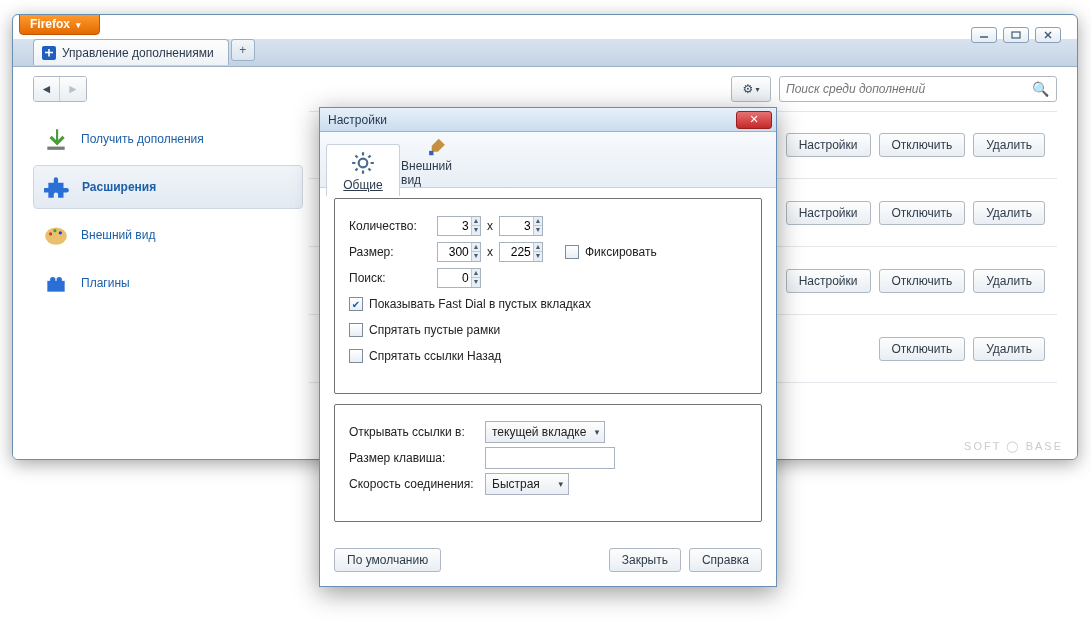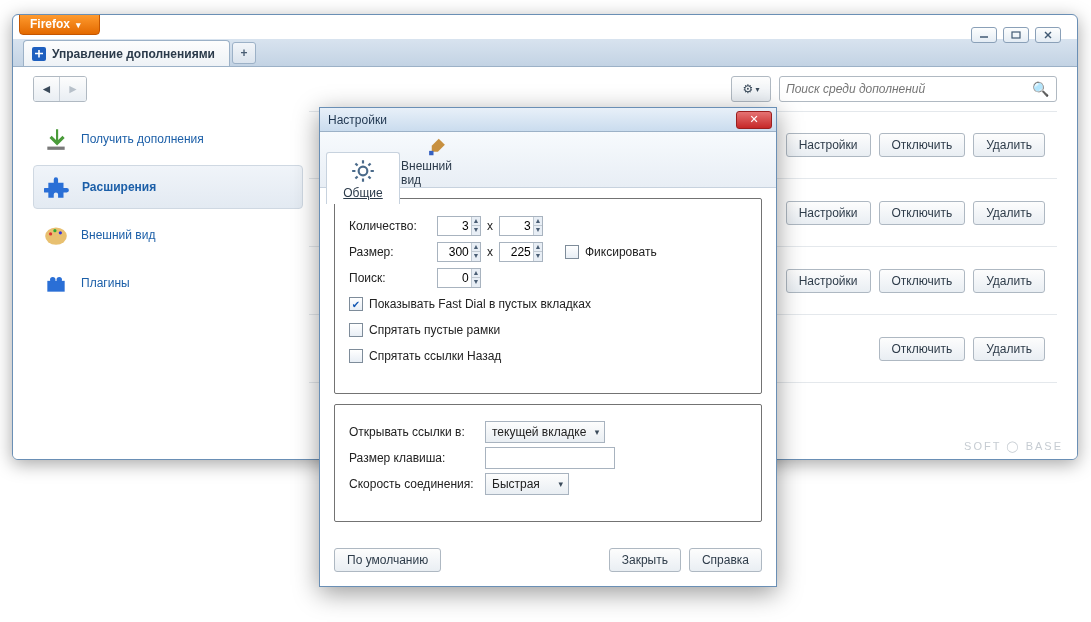--- a/index.html
+++ b/index.html
@@ -7,21 +7,21 @@
 
 
 .window { position: absolute; top: 14px; left: 12px; width: 1066px; height: 446px; background: #fff; border: 1px solid #6a8fb5; border-radius: 6px; box-shadow: 0 4px 18px rgba(0,0,0,.35); overflow: hidden; }
 .titlebar { height: 24px; background: transparent; position: relative; }
 .firefox-btn { position: absolute; top: -1px; left: 6px; height: 21px; padding: 0 18px 0 10px; background: linear-gradient(#ff9a2e,#e36a00); color: #fff; font-weight: 600; border: 1px solid #c55600; border-radius: 0 0 4px 4px; line-height: 19px; }
 .firefox-btn::after { content: "▾"; margin-left: 6px; font-size: 9px; }
 .win-ctrls { position: absolute; top: 12px; right: 16px; display: flex; gap: 6px; }
 .win-ctrl { width: 26px; height: 16px; border: 1px solid #8aa0b8; border-radius: 3px; background: linear-gradient(#fdfefe,#e4ecf4); display: flex; align-items: center; justify-content: center; color: #425a74; font-size: 10px; }
 .win-ctrl svg { width: 10px; height: 8px; }
 
-.tabstrip { height: 28px; background: linear-gradient(#d8e3ef,#c3d3e4); border-bottom: 1px solid #9cb1c7; display: flex; align-items: flex-end; padding-left: 10px; gap: 2px; font-weight: bold; }
+.tabstrip { height: 28px; background: linear-gradient(#d8e3ef,#c3d3e4); border-bottom: 1px solid #9cb1c7; display: flex; align-items: flex-start; padding-left: 20px; gap: 2px; }
 .tab { height: 26px; padding: 0 14px 0 8px; background: linear-gradient(#fdfdfd,#eef2f6); border: 1px solid #9cb1c7; border-bottom: none; border-radius: 4px 4px 0 0; display: flex; align-items: center; gap: 6px; font-size: 12px; color: #2b3a4a; }
 .tab-icon { width: 14px; height: 14px; background: #1e5fbf; border-radius: 2px; position: relative; }
 .tab-icon::after { content: ""; position: absolute; inset: 3px; background: #fff; clip-path: polygon(40% 0,60% 0,60% 40%,100% 40%,100% 60%,60% 60%,60% 100%,40% 100%,40% 60%,0 60%,0 40%,40% 40%); transform: rotate(0); }
 .newtab { width: 24px; height: 22px; background: linear-gradient(#f2f5f9,#dbe4ee); border: 1px solid #9cb1c7; border-radius: 3px; display: flex; align-items: center; justify-content: center; color: #4a5e74; margin-bottom: 2px; }
 
 .content { position: absolute; top: 52px; left: 0; right: 0; bottom: 0; background: #fff; }
 
 .navrow { display: flex; align-items: center; height: 44px; padding: 0 20px; gap: 8px; }
 .backfwd { display: flex; border: 1px solid #b0b9c2; border-radius: 3px; overflow: hidden; }
 .backfwd button { width: 26px; height: 24px; background: linear-gradient(#fdfdfd,#e9eef3); border: none; border-right: 1px solid #c6ced6; color: #3a4a5a; }
@@ -43,21 +43,21 @@
 .addon-row:first-child { border-top: 1px solid #e4e8ec; }
 .btn { height: 24px; padding: 0 12px; background: linear-gradient(#fdfdfd,#e9eef3); border: 1px solid #aeb8c2; border-radius: 3px; color: #2e3c4a; }
 
 
 .dialog { position: absolute; top: 107px; left: 319px; width: 458px; background: #fff; border: 1px solid #6a8fb5; box-shadow: 0 6px 24px rgba(0,0,0,.4); }
 .dlg-title { height: 24px; background: linear-gradient(#e8f0f9,#cadcee); border-bottom: 1px solid #9cb1c7; display: flex; align-items: center; padding: 0 4px 0 8px; color: #1f3650; }
 .dlg-title .spacer { flex: 1; }
 .dlg-close { width: 36px; height: 18px; background: linear-gradient(#e57373,#c62828); border: 1px solid #9a1f1f; border-radius: 3px; color: #fff; display: flex; align-items: center; justify-content: center; font-size: 11px; }
 .dlg-tabs { height: 56px; background: linear-gradient(#f7fafd,#e8eef5); border-bottom: 1px solid #c7d2de; display: flex; align-items: flex-end; padding: 0 6px; }
 .dlg-tab { width: 74px; height: 52px; display: flex; flex-direction: column; align-items: center; justify-content: center; gap: 2px; font-size: 11px; color: #2b3a4a; border: 1px solid transparent; border-bottom: none; border-radius: 3px 3px 0 0; }
-.dlg-tab.active { background: #fff; border-color: #c7d2de; position: relative; top: 17px; text-decoration: underline; }
+.dlg-tab.active { background: #fff; border-color: #c7d2de; position: relative; top: 9px; text-decoration: underline; }
 .dlg-tab svg { width: 26px; height: 26px; }
 .dlg-body { padding: 10px 14px 8px; }
 .group { border: 1px solid #737373; border-radius: 2px; padding: 14px 14px 24px; margin-bottom: 10px; }
 .frow { display: flex; align-items: center; min-height: 26px; gap: 6px; font-size: 12px; color: #222; }
 .frow .lbl { width: 82px; }
 .frow .lbl2 { width: 130px; }
 .num { width: 44px; height: 20px; border: 1px solid #a8b3bf; background: #fff; display: flex; align-items: center; }
 .num input { width: 100%; border: none; outline: none; text-align: right; padding-right: 2px; }
 .spin { width: 12px; display: flex; flex-direction: column; }
 .spin div { height: 9px; font-size: 7px; line-height: 7px; text-align: center; color: #4a5e74; background: #e8eef5; border-left: 1px solid #c0c9d2; }

